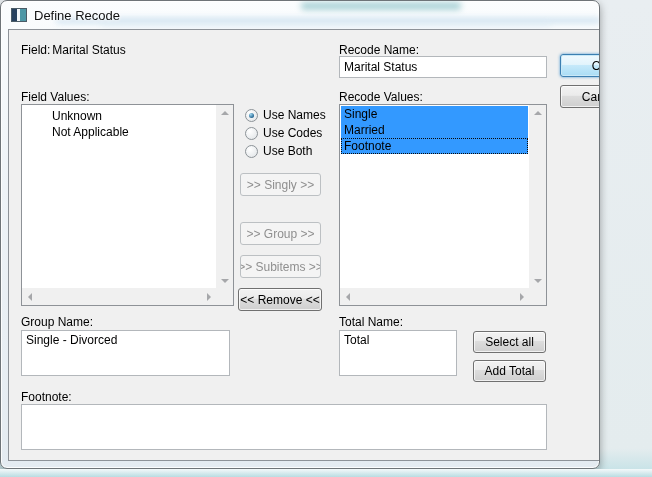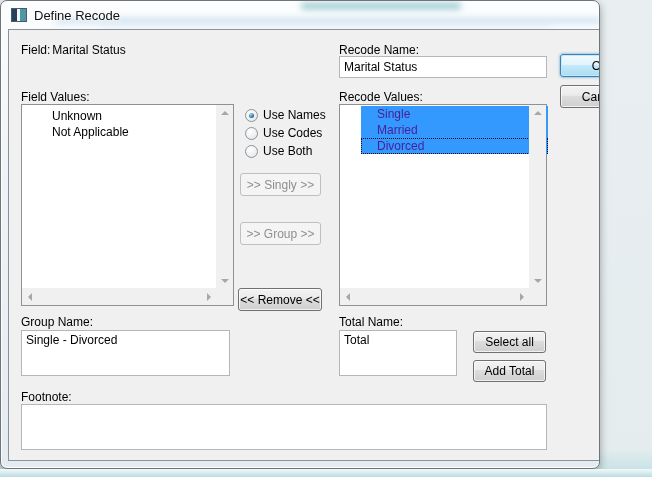--- a/index.html
+++ b/index.html
@@ -54,22 +54,22 @@
   .btn.disabled { border-color:#bcc0c3; background:#f4f4f4; color:#8f8f8f;
     box-shadow:none; cursor:default; }
   .btn.ok-hot { border-color:#3c7fb1;
     background:linear-gradient(#f0f9fe,#e3f4fc 45%,#c5e9fa 50%,#a9dcf5);
     box-shadow:inset 0 0 0 1px #c9e8f7, 0 0 3px rgba(61,143,205,.9); }
 
   
   .listbox { position:absolute; background:#fff; border:1px solid #8e9297; }
   .lb-item { position:relative; height:16px; line-height:16px; padding-left:29px;
     white-space:nowrap; }
-  .rv-item { position:relative; height:16px; line-height:16px; padding-left:16px;
-    width:calc(100% - 17px); background:#3399ff; color:#4c1d95; white-space:nowrap;margin-left:20px; }
+  .rv-item { position:relative; height:16px; line-height:16px; padding-left:3px;
+    width:calc(100% - 17px); background:#3399ff; color:#000000; white-space:nowrap; }
   .rv-item.focused { outline:1px dotted #0a0a0a; outline-offset:-1px; }
 
   
   .vscroll { position:absolute; top:0; right:0; bottom:16px; width:17px; background:#f0f0f0; }
   .hscroll { position:absolute; left:0; right:16px; bottom:0; height:17px; background:#f0f0f0; }
   .sb-corner { position:absolute; right:0; bottom:0; width:16px; height:16px; background:#f0f0f0; }
   .arr { position:absolute; width:0; height:0; }
   .arr-up   { left:5px; top:6px;    border-left:4px solid transparent; border-right:4px solid transparent; border-bottom:4px solid #a6a7aa; }
   .arr-down { left:5px; bottom:6px; border-left:4px solid transparent; border-right:4px solid transparent; border-top:4px solid #a6a7aa; }
   .arr-left { left:6px; top:5px;    border-top:4px solid transparent; border-bottom:4px solid transparent; border-right:4px solid #a6a7aa; }
@@ -141,28 +141,29 @@
     <span class="radio-circ"></span>
     <span class="radio-lbl">Use Codes</span>
   </div>
   <div class="radio-row" style="top:143px;">
     <span class="radio-circ"></span>
     <span class="radio-lbl">Use Both</span>
   </div>
 
   <button class="btn disabled" style="left:239px; top:172px; width:81px; height:23px;">&gt;&gt; Singly &gt;&gt;</button>
   <button class="btn disabled" style="left:239px; top:221px; width:81px; height:23px;">&gt;&gt; Group &gt;&gt;</button>
+  <button class="btn disabled" style="left:239px; top:254px; width:81px; height:23px;">&gt;&gt; Subitems &gt;&gt;</button>
   <button class="btn" style="left:237px; top:287px; width:84px; height:23px;">&lt;&lt; Remove &lt;&lt;</button>
 
   <div class="lbl" style="left:338px; top:89px;">Recode Values:</div>
   <div class="listbox" style="left:338px; top:103px; width:208px; height:202px;">
     <div style="position:absolute; left:1px; top:1px; right:1px; bottom:18px;">
       <div class="rv-item">Single</div>
       <div class="rv-item">Married</div>
-      <div class="rv-item focused">Divorced</div>
+      <div class="rv-item focused">Footnote</div>
     </div>
     <div class="vscroll">
       <div class="arr arr-up"></div>
       <div class="arr arr-down"></div>
     </div>
     <div class="hscroll">
       <div class="arr arr-left"></div>
       <div class="arr arr-right"></div>
     </div>
     <div class="sb-corner"></div>

